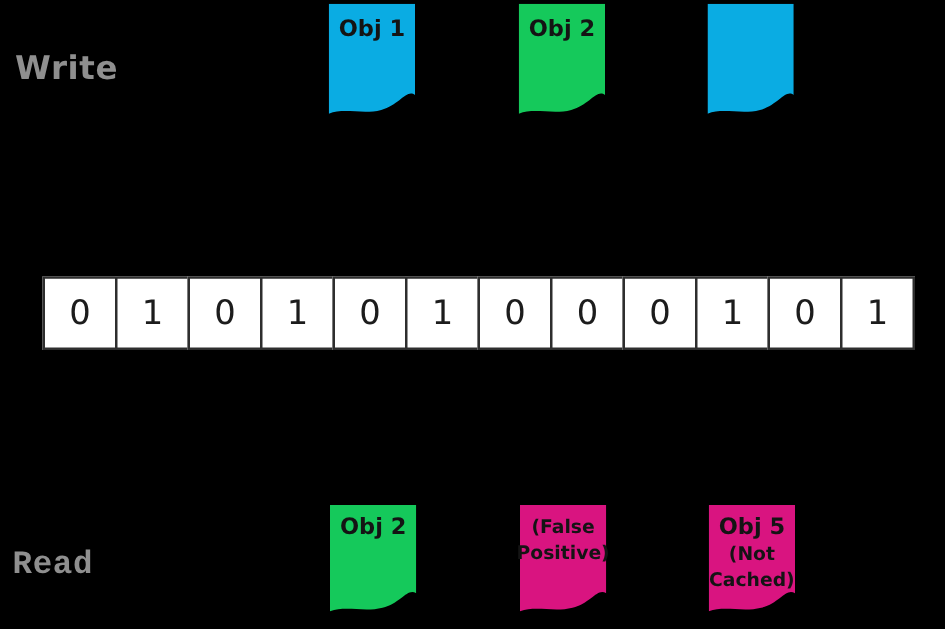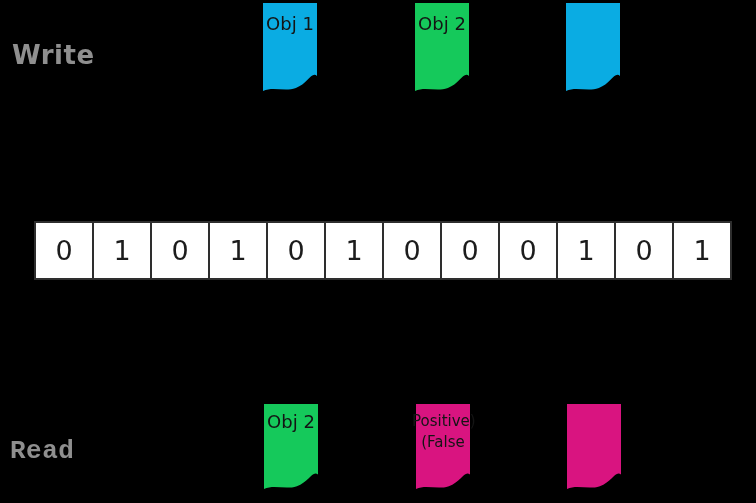--- a/index.html
+++ b/index.html
@@ -7,21 +7,21 @@
     position:relative;width:756px;height:503px;background:#000000;
     overflow:hidden;font-family:"DejaVu Sans","Liberation Sans",sans-serif;
   }
   .row-label{
     position:absolute;font-weight:700;font-size:26px;line-height:26px;
     color:#8F8F8F;letter-spacing:0.5px;text-align:right;
   }
   #write-label{left:12px;top:42px;}
   #read-label{left:10px;top:438px;font-family:Liberation Mono, monospace;}
 
-  .tag{position:absolute;width:54px;}
+  .tag{position:absolute;width:69px;font-weight:bold;}
   .tag.top{top:3px;height:91px;}
   .tag.bottom{top:404px;height:88px;}
   .tag svg{position:absolute;left:0;top:0;width:100%;height:100%;display:block;}
   .tag .tag-text{
     position:absolute;left:-4px;right:-4px;top:10px;text-align:center;
     color:#141414;font-size:18px;line-height:22px;
   }
   .tag.bottom .tag-text{top:7px;}
   .tag .sub{font-size:15px;line-height:21px;}
 
@@ -82,26 +82,31 @@
     <div class="tag-text">
       <div>Obj 2</div>
     </div>
   </div>
 
   <div class="tag bottom" style="left:416px">
     <svg viewBox="0 0 69 91" preserveAspectRatio="none">
       <path d="M0,0 H69 V73 C62,68 57,81 42,85 C27,89 13,83 0,88 Z" fill="#D91480"></path>
     </svg>
     <div class="tag-text">
+      <div class="sub">(False</div>
       <div class="sub">Positive)</div>
-      <div class="sub">(False</div>
     </div>
   </div>
 
   <div class="tag bottom" style="left:567px">
     <svg viewBox="0 0 69 91" preserveAspectRatio="none">
       <path d="M0,0 H69 V73 C62,68 57,81 42,85 C27,89 13,83 0,88 Z" fill="#D91480"></path>
     </svg>
+    <div class="tag-text">
+      <div>Obj 5</div>
+      <div class="sub">(Not</div>
+      <div class="sub">Cached)</div>
+    </div>
   </div>
 
   <div class="row-label" id="read-label">Read</div>
 
 </div>
 
 </body></html>

